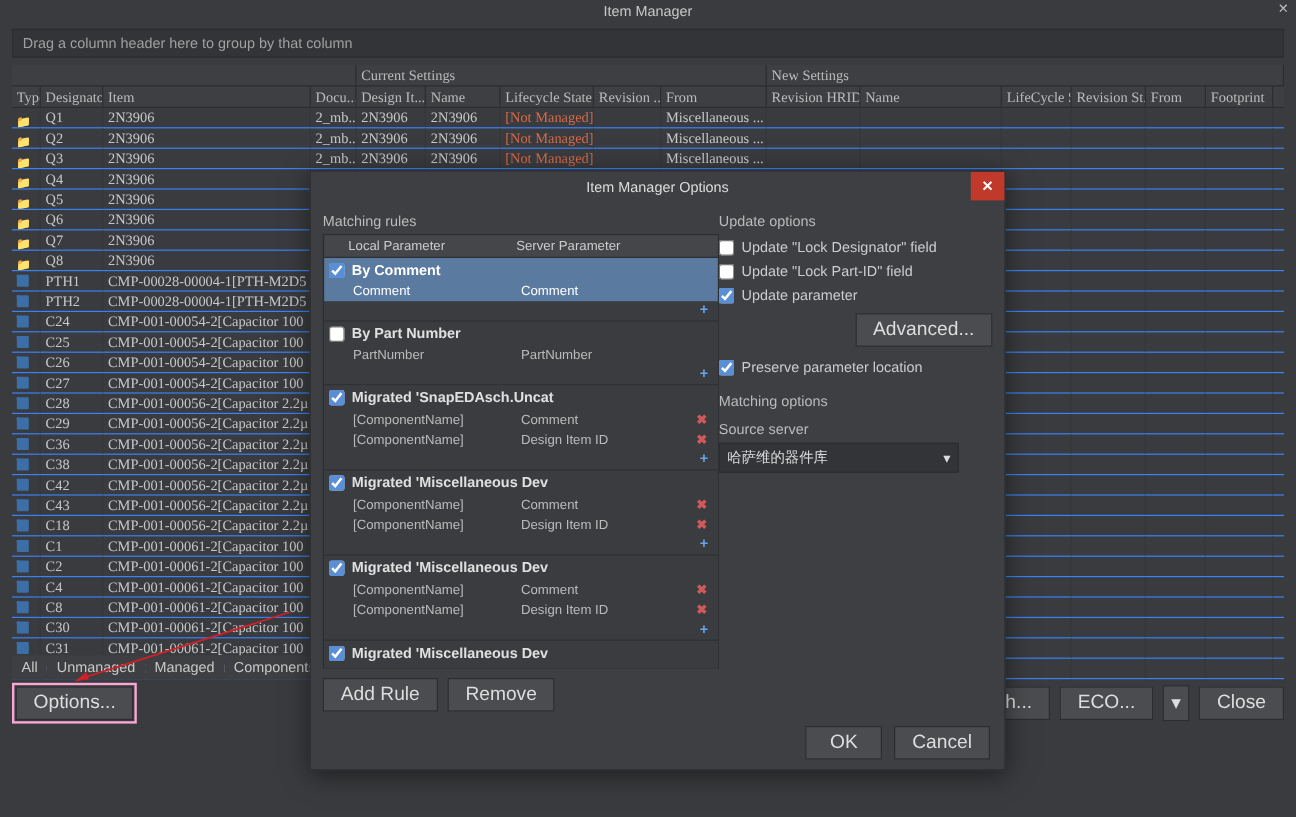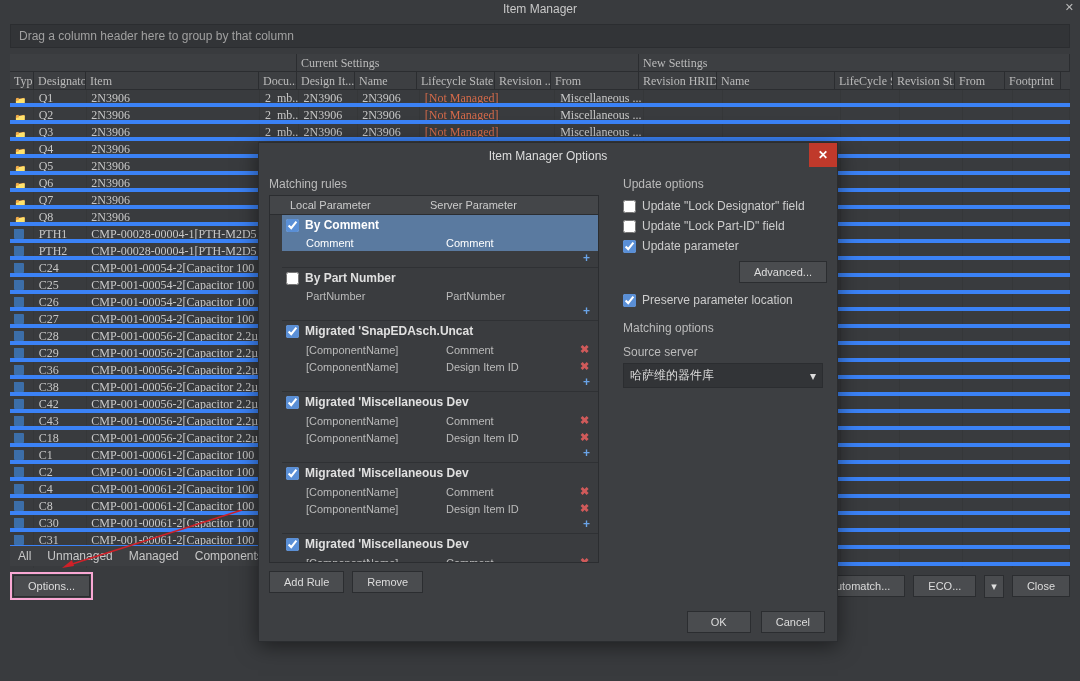--- a/index.html
+++ b/index.html
@@ -73,22 +73,21 @@
     white-space: nowrap;
     overflow: hidden;
   }
   .tbody {
     height: 510px;
     overflow: hidden;
   }
   .row {
     display: flex;
     height: 17px;
-    border-bottom: 4px solid #3b82f6;
-    justify-content: space-between;
+    border-bottom: 1px solid #3b82f6;
   }
   .cell {
     padding: 1px 4px;
     border-right: 1px solid #353739;
     white-space: nowrap;
     overflow: hidden;
     color: #c8c8c8;
   }
   .notmanaged { color: #d46a4a; }
   .type-icon {
@@ -155,21 +154,21 @@
     gap: 8px;
     padding: 0 10px;
     background:#393b3e;
   }
   .btn {
     background: #4a4c4f;
     border: 1px solid #2b2d30;
     color: #ddd;
     padding: 4px 14px;
     cursor: pointer;
-    font-size: 11px;
+    font-size: 16px;
   }
   .spacer { flex: 1; }
   .options-highlight {
     border: 2px solid #f9a8d4;
     padding: 1px;
   }
   .arrow-annot {
     position:absolute;
     left:62px; bottom:34px;
     width:200px;height:60px;
@@ -201,21 +200,21 @@
     width: 28px; height: 24px;
     background: #c0392b;
     color: #fff;
     text-align: center;
     line-height: 24px;
     font-weight: bold;
     cursor: pointer;
   }
   .dlg-body {
     display: flex;
-    gap: 24px;
+    gap: 0;
     padding: 6px 10px;
     height: 428px;
   }
   .panel-left {
     flex: 0 0 330px;
     display:flex;
     flex-direction:column;
   }
   .panel-right {
     flex: 1;
@@ -235,21 +234,20 @@
     display:flex;
     background:#444649;
     border-bottom:1px solid #2b2d30;
     padding:3px 4px 3px 20px;
     color:#ccc;
     font-size:11px;
   }
   .rules-header span:first-child{flex:0 0 140px;}
   .rule-group {
     border-bottom: 1px solid #2f3134;
-    margin-left: 12px;
   }
   .rule-head {
     display:flex;
     align-items:center;
     padding:3px 4px;
     font-weight:bold;
     color:#e0e0e0;
     gap:6px;
   }
   .rule-head input[type=checkbox]{accent-color:#5a8fd6;}

